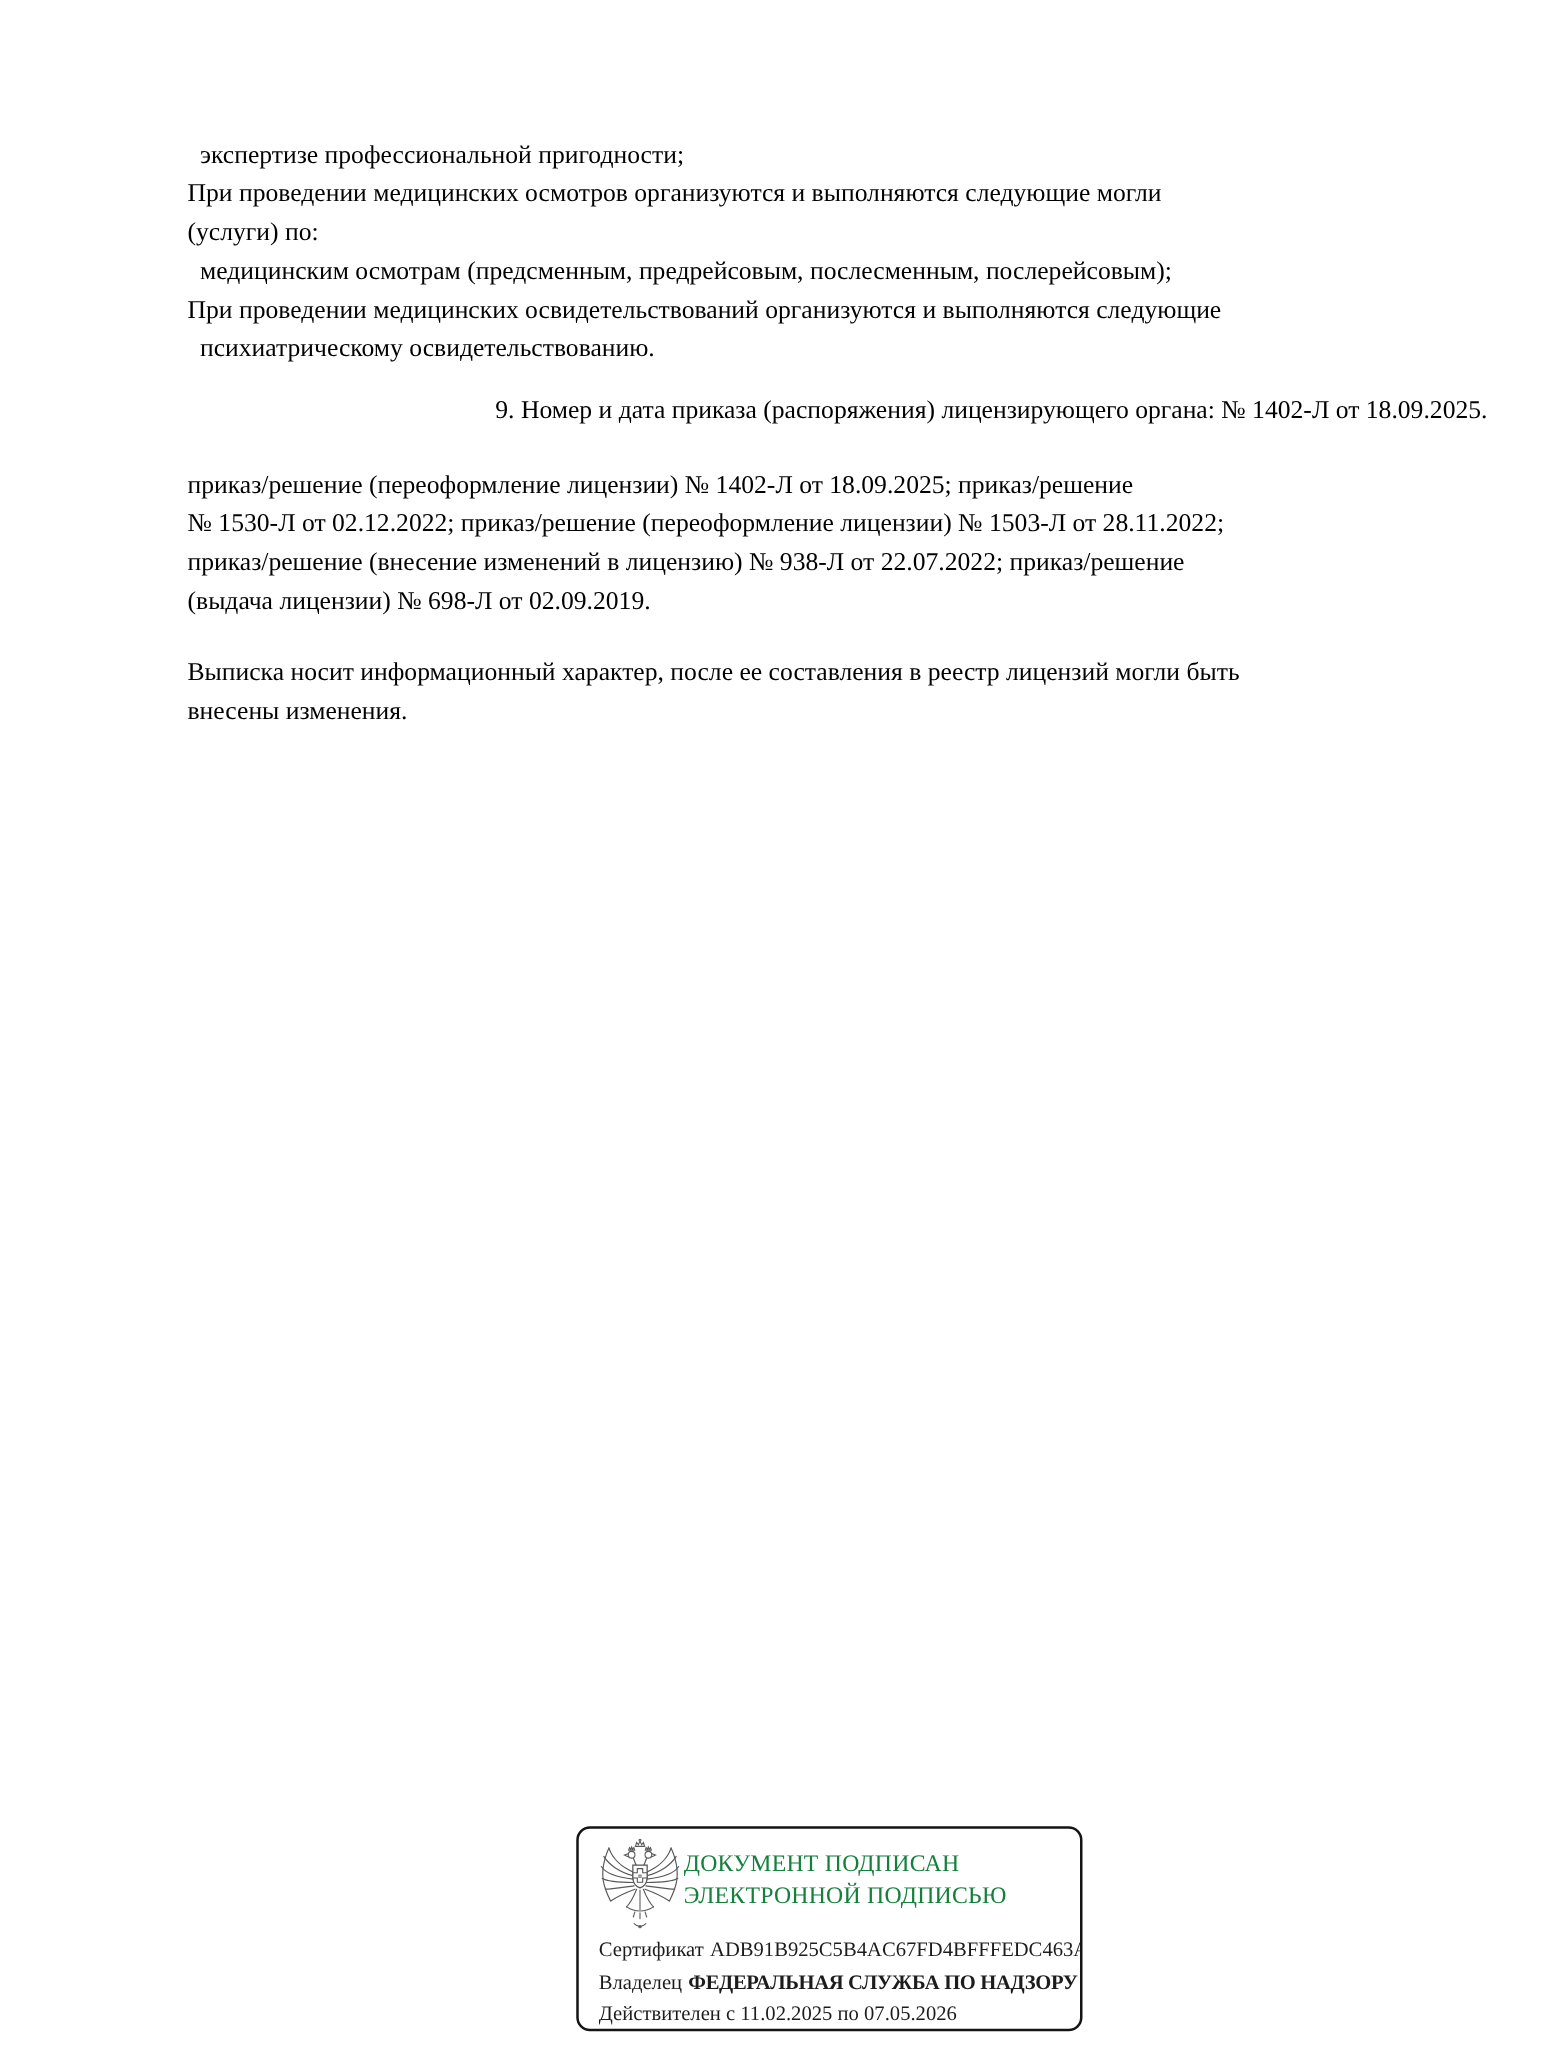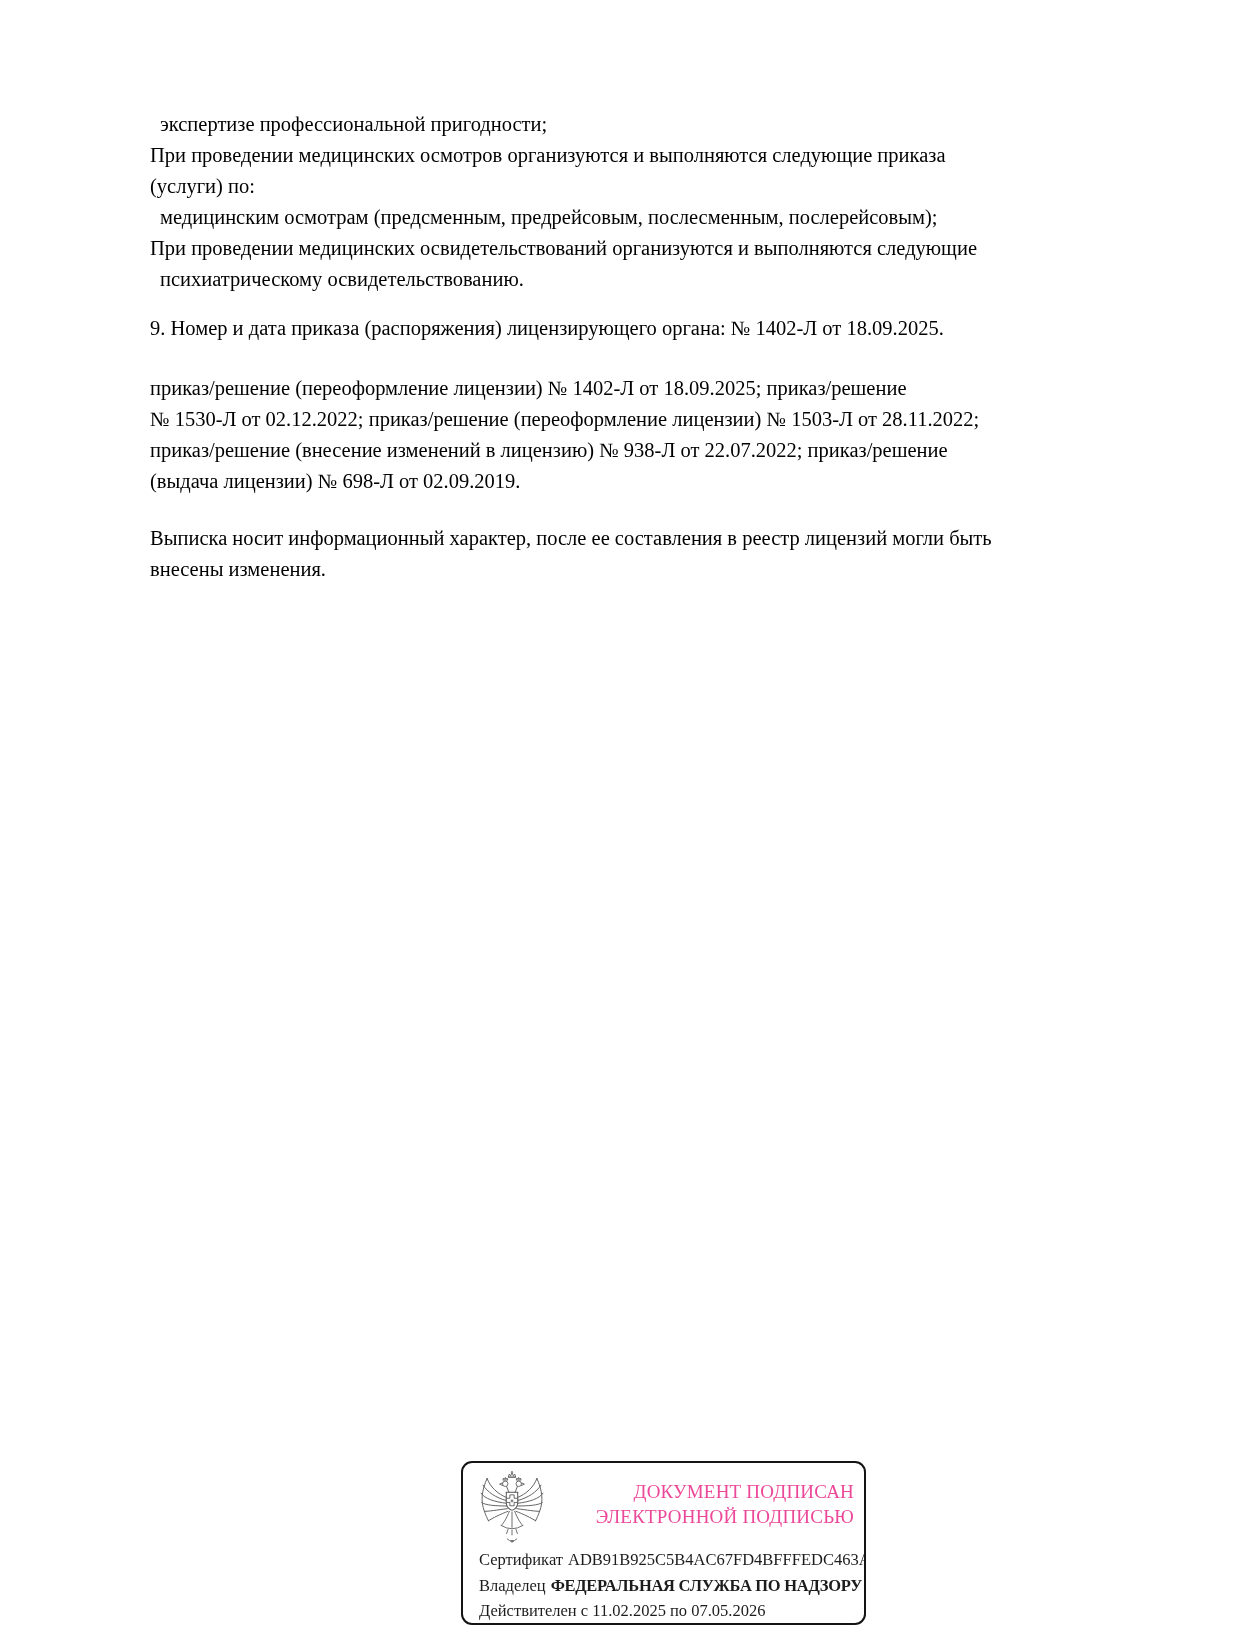--- a/index.html
+++ b/index.html
@@ -24,21 +24,21 @@
     font-size: 20.5px;
     line-height: 31px;
     color: #000000;
   }
   .doc-line {
     white-space: nowrap;
   }
   .doc-line.indent {
     padding-left: 10px;
   }
-  .sec-9  { margin-top: 18px; }
+  .sec-9  { margin-top: 18px; text-align: right; }
   .sec-10 { margin-top: 29px; }
   .sec-notice { margin-top: 26px; }
 
   
   .stamp {
     position: absolute;
     left: 461px;
     top: 1461px;
     width: 405px;
     height: 164px;
@@ -53,26 +53,26 @@
     align-items: flex-start;
     padding: 8px 10px 0 14px;
   }
   .emblem-wrap {
     flex: 0 0 auto;
     width: 70px;
     height: 74px;
   }
   .stamp-title {
     flex: 1 1 auto;
-    text-align: right;
+    text-align: left;
     font-size: 19px;
     line-height: 25px;
     padding-top: 8px;
     letter-spacing: 0.2px;
-    color: #ec4899;
+    color: #15803d;
   }
   .stamp-info {
     margin-top: 2px;
     padding-left: 16px;
     font-size: 16.5px;
     line-height: 25.5px;
     color: #1c1c1c;
   }
   .stamp-info .row {
     white-space: nowrap;
@@ -86,21 +86,21 @@
 </style>
 </head>
 <body>
 
 <div class="page">
 
   <div class="text-block">
 
     <div>
       <div class="doc-line indent">экспертизе профессиональной пригодности;</div>
-      <div class="doc-line">При проведении медицинских осмотров организуются и выполняются следующие приказа</div>
+      <div class="doc-line">При проведении медицинских осмотров организуются и выполняются следующие могли</div>
       <div class="doc-line">(услуги) по:</div>
       <div class="doc-line indent">медицинским осмотрам (предсменным, предрейсовым, послесменным, послерейсовым);</div>
       <div class="doc-line">При проведении медицинских освидетельствований организуются и выполняются следующие</div>
       <div class="doc-line indent">психиатрическому освидетельствованию.</div>
     </div>
 
     <div class="sec-9">
       <div class="doc-line">9. Номер и дата приказа (распоряжения) лицензирующего органа: № 1402-Л от 18.09.2025.</div>
     </div>
 

